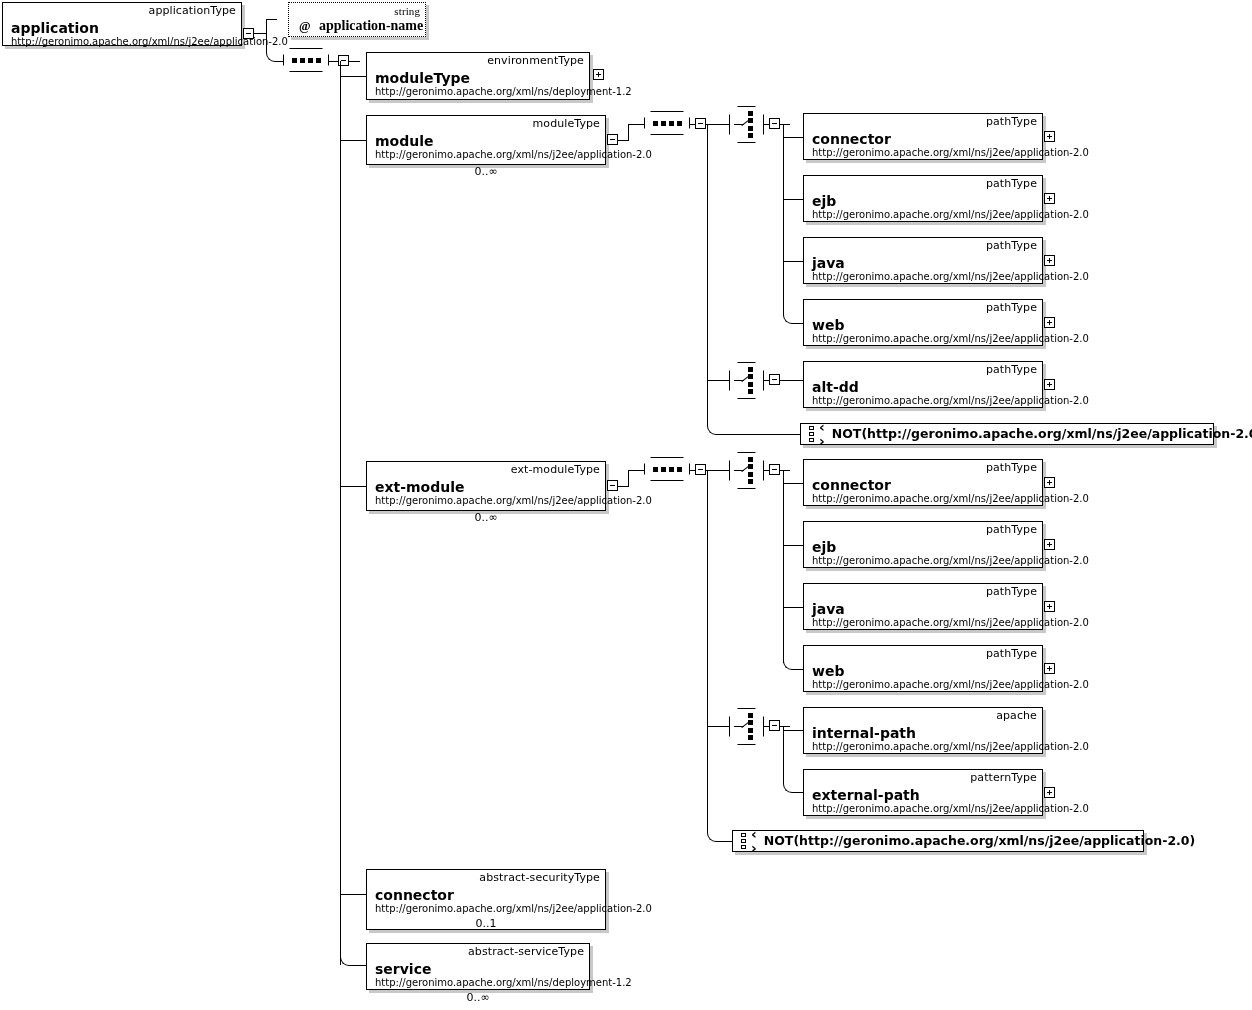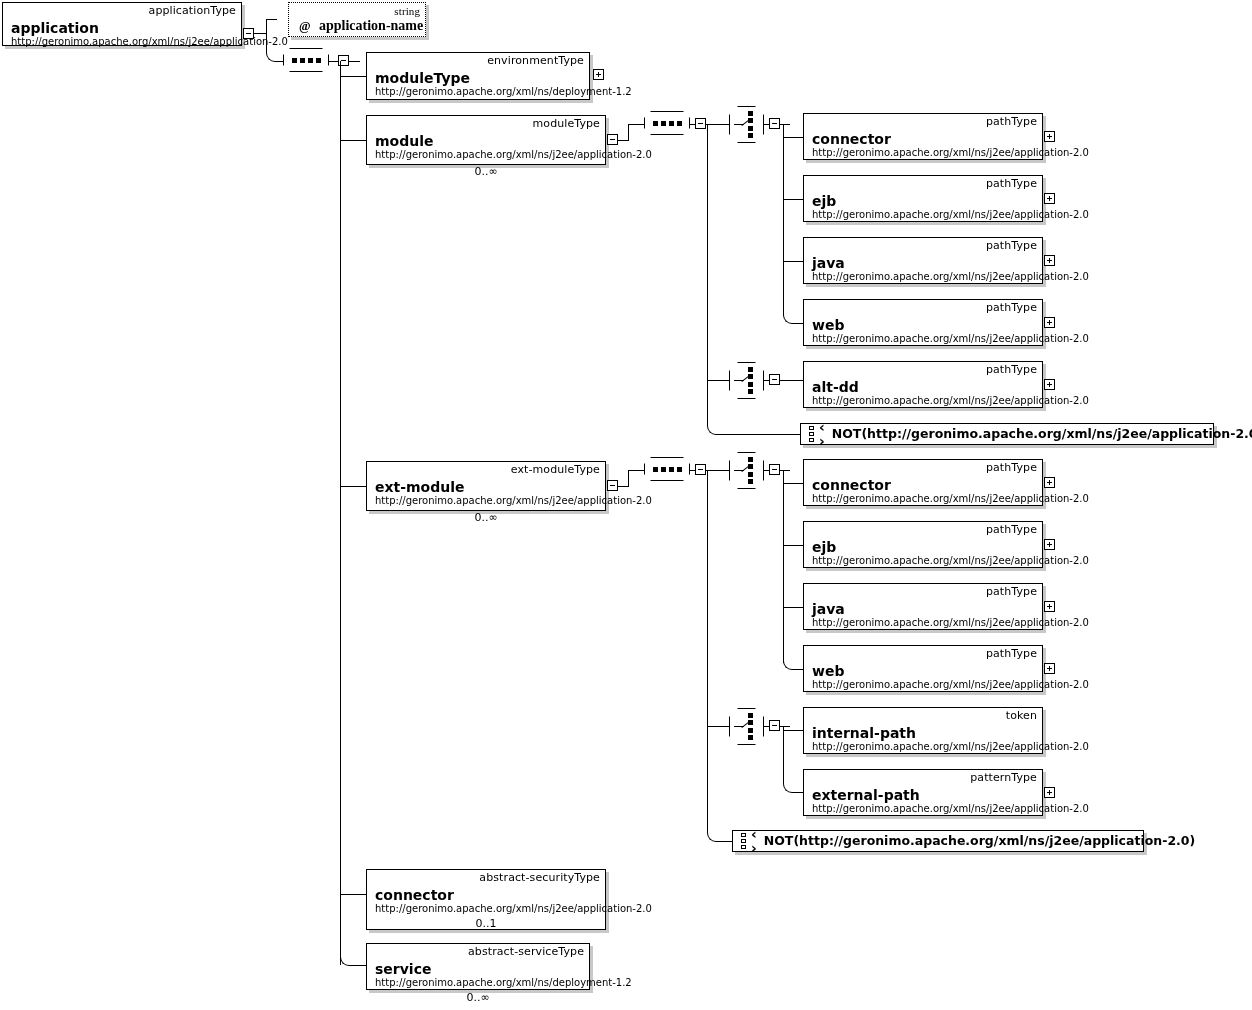--- a/index.html
+++ b/index.html
@@ -362,21 +362,21 @@
   <div class="ln lnh" style="left:764px;top:726px;width:6px;height:1px;"></div>
   <div class="tgl" style="left:769px;top:720px;"></div>
 
   <div class="ln lnh" style="left:780px;top:726px;width:10px;height:1px;"></div>
   <div class="ln lnv" style="left:783px;top:726px;width:1px;height:56px;"></div>
   <div class="ln lnh" style="left:783px;top:730px;width:20px;height:1px;"></div>
   <div class="elbow" style="left:783px;top:726px;width:12px;height:66px;"></div>
   <div class="ln lnh" style="left:795px;top:792px;width:8px;height:1px;"></div>
 
   <div class="node e3" style="left:803px;top:707px;width:240px;height:47px;">
-    <span class="type">token</span>
+    <span class="type">apache</span>
     <span class="nm">internal-path</span>
     <span class="ns">http://geronimo.apache.org/xml/ns/j2ee/application-2.0</span>
   </div>
 
   <div class="node e3" style="left:803px;top:769px;width:240px;height:47px;">
     <span class="type">patternType</span>
     <span class="nm">external-path</span>
     <span class="ns">http://geronimo.apache.org/xml/ns/j2ee/application-2.0</span>
   </div>
   <div class="tgl plus" style="left:1044px;top:787px;"></div>

